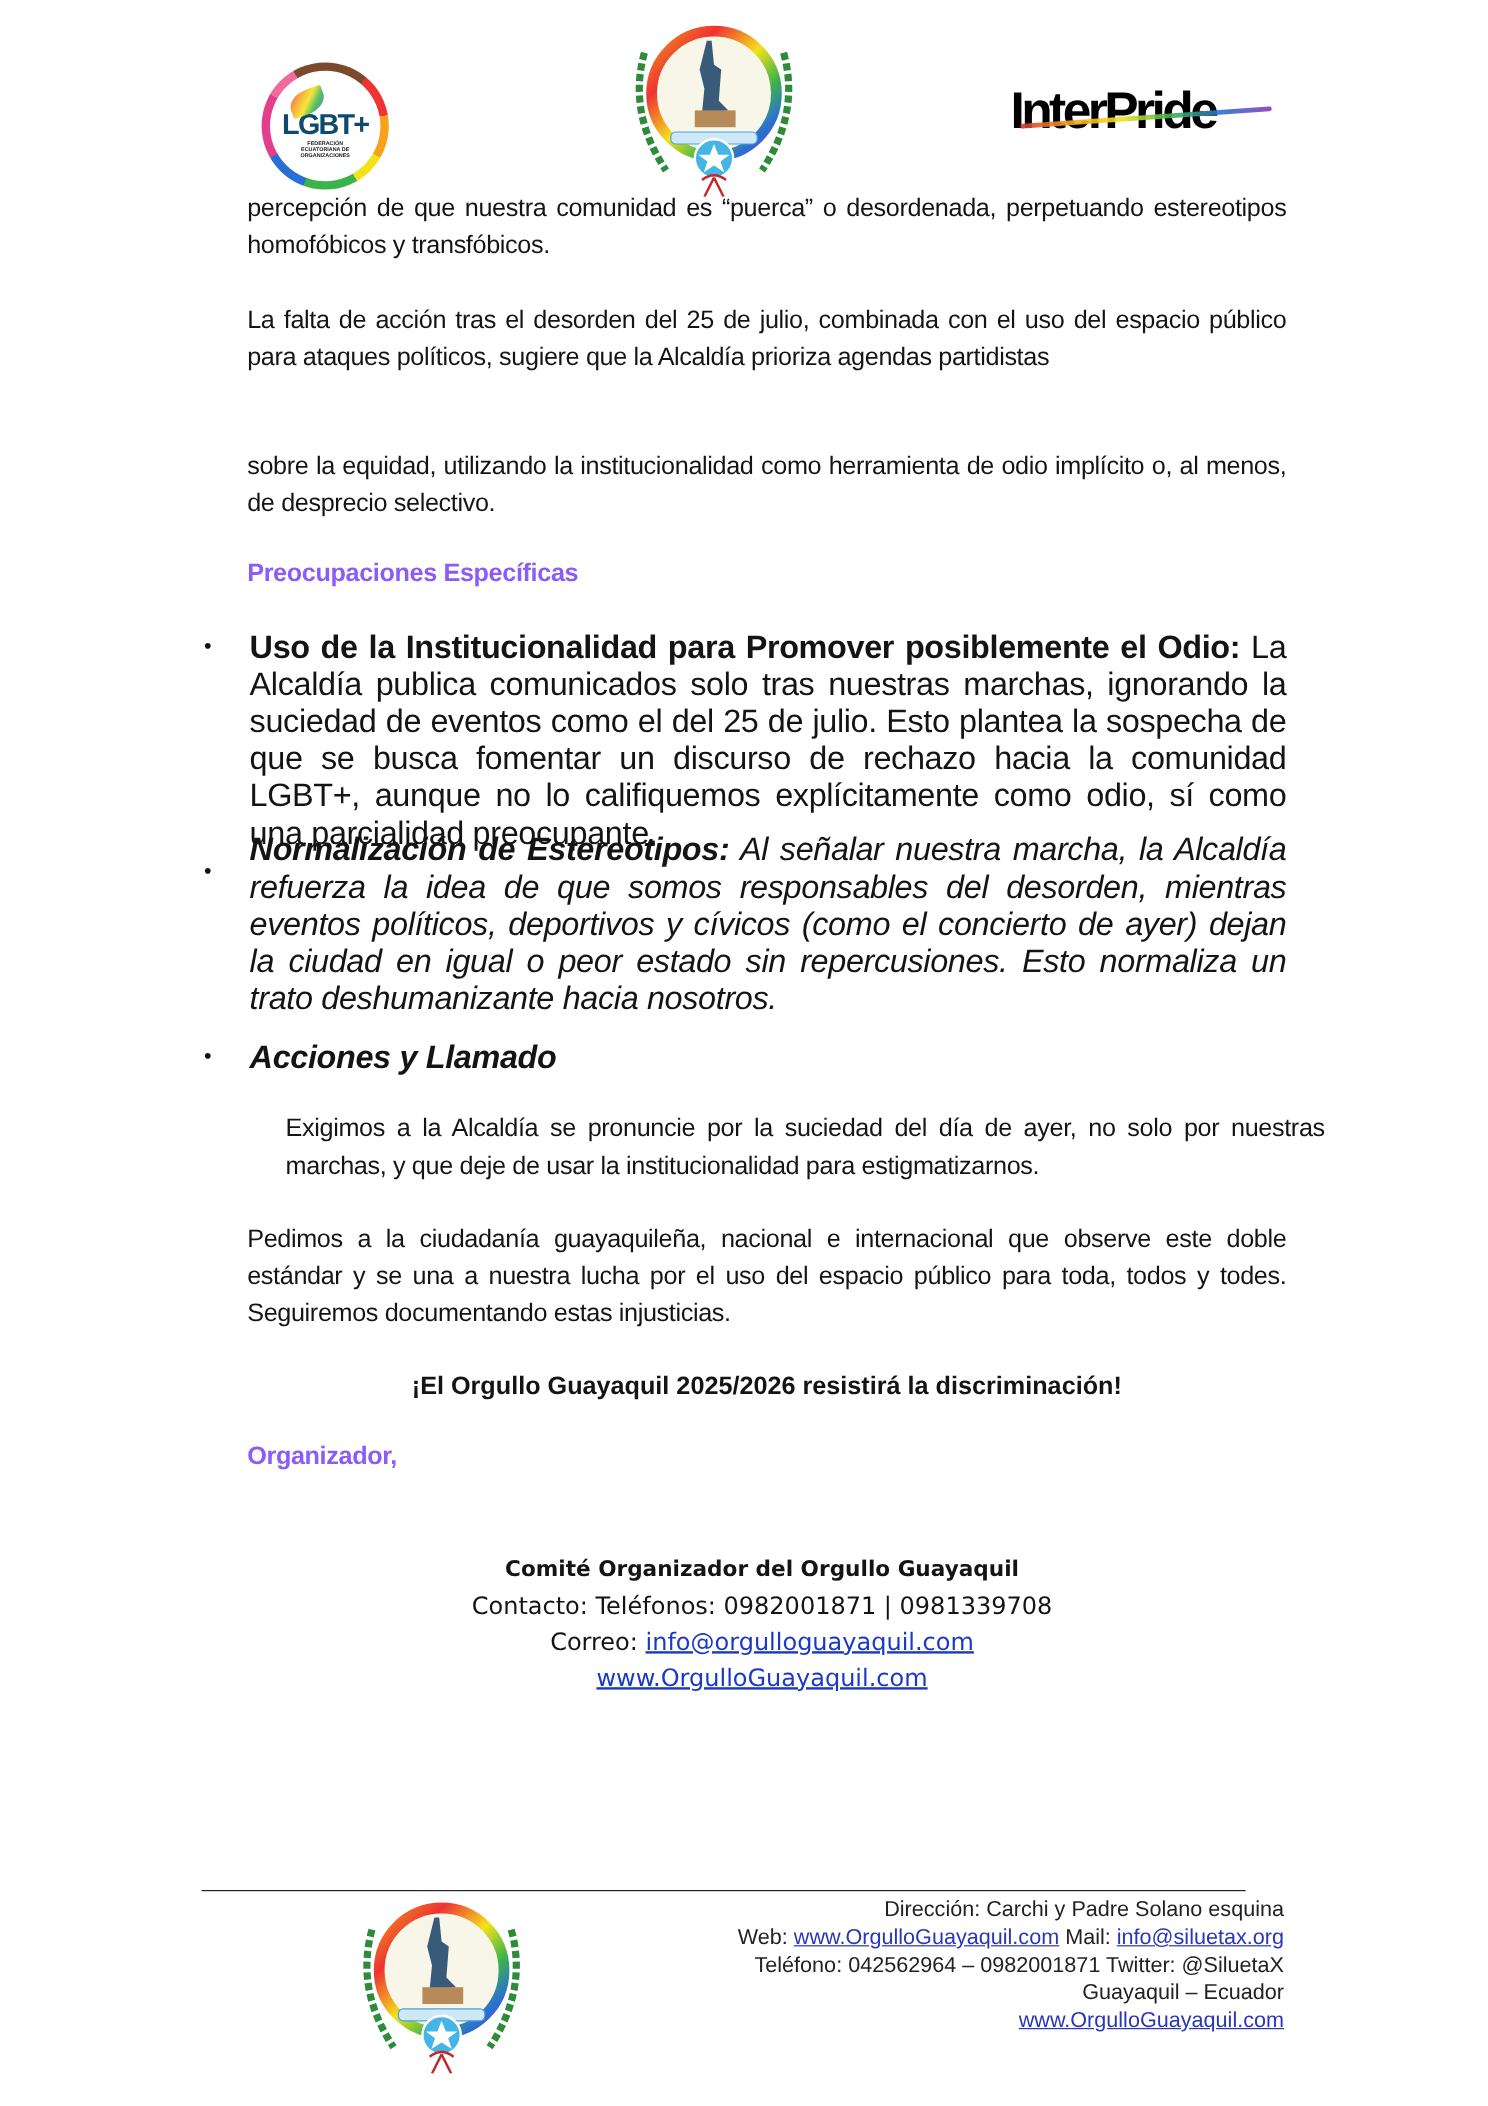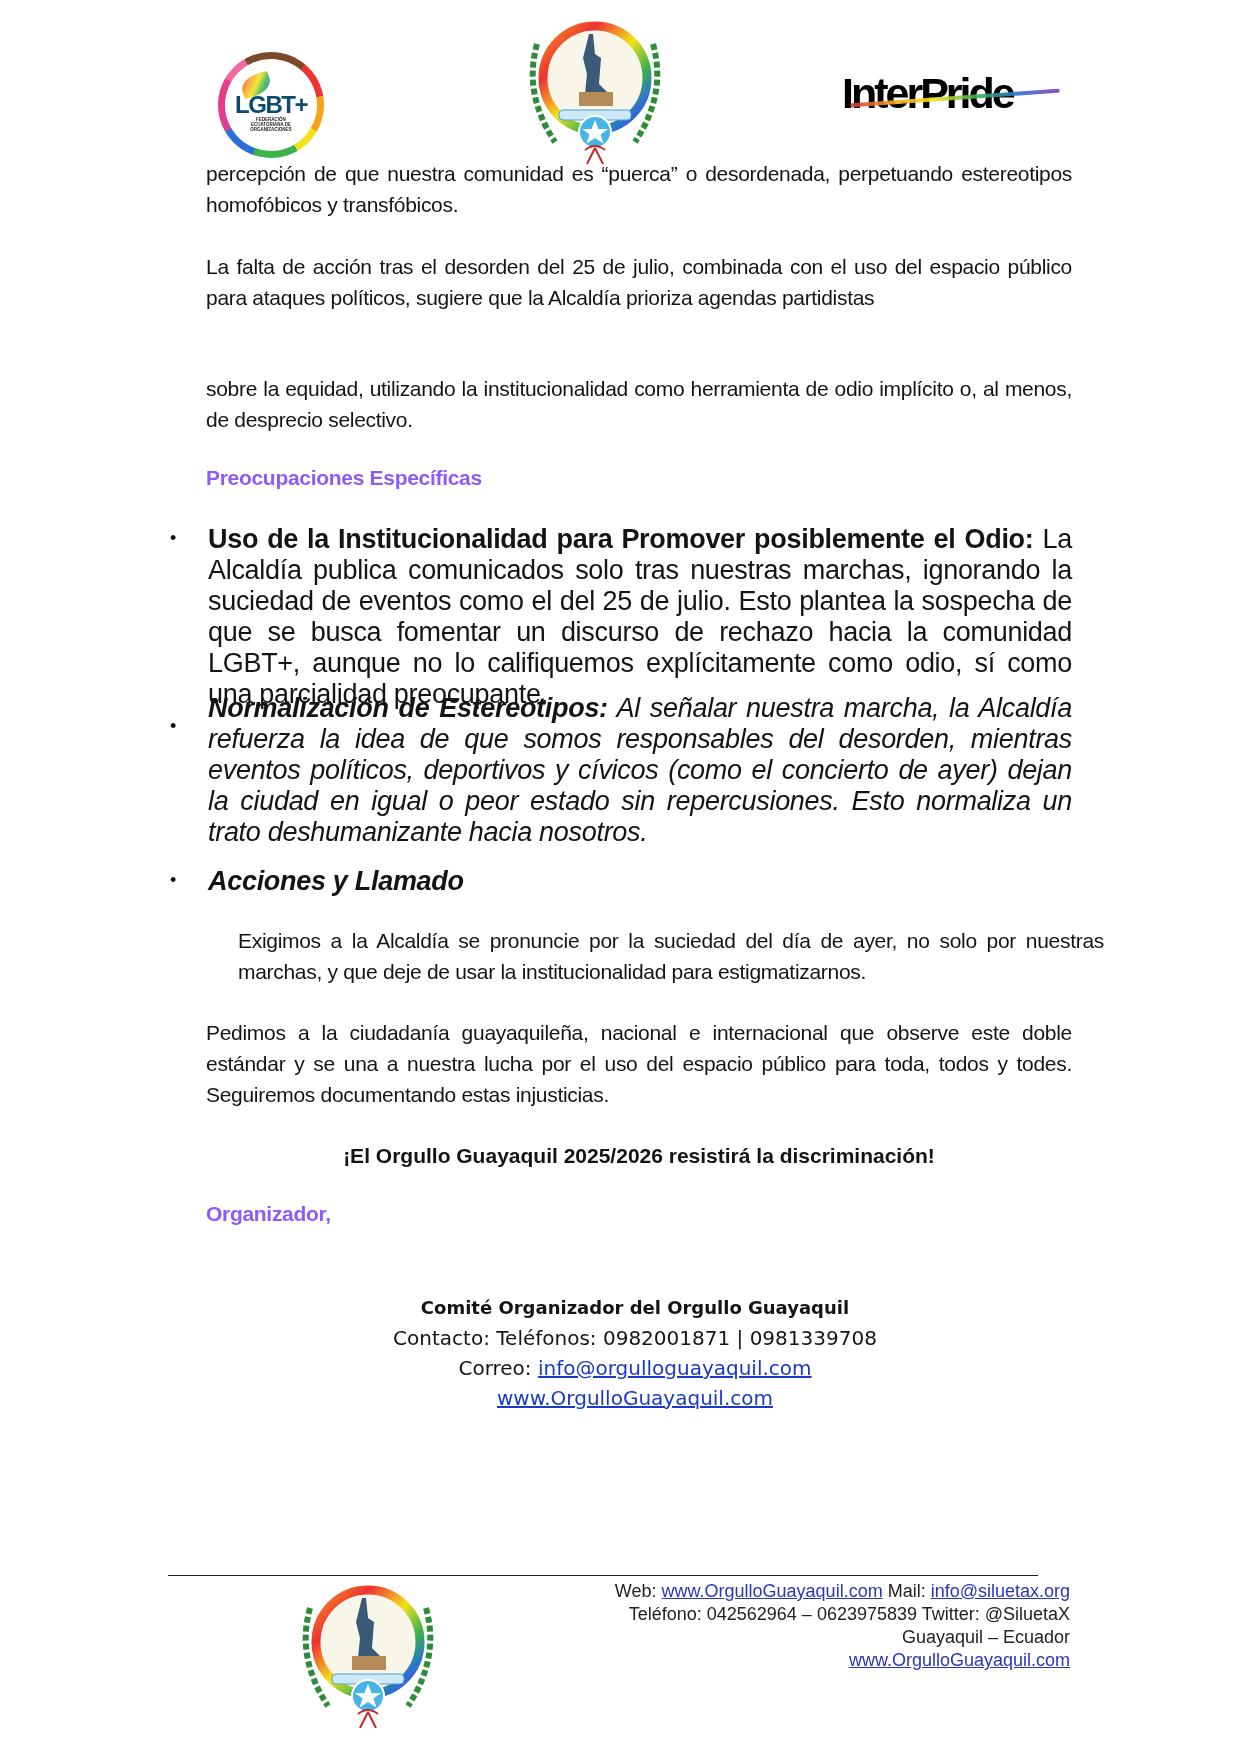--- a/index.html
+++ b/index.html
@@ -135,19 +135,20 @@
     <path d="M74 20 L78 20 L80 40 L86 44 L84 70 L92 78 L70 80 L72 60 L68 44 Z" fill="#3a5a7a"></path>
     <rect x="64" y="78" width="34" height="14" fill="#b78a5a"></rect>
     <rect x="44" y="96" width="72" height="10" rx="4" fill="#cfe8f7" stroke="#4aa3d8"></rect>
     <circle cx="80" cy="118" r="16" fill="#45b4e6" stroke="#fff" stroke-width="2"></circle>
     <polygon points="80,106 83.5,115 93,115 85.5,120.5 88.5,129.5 80,124 71.5,129.5 74.5,120.5 67,115 76.5,115" fill="#fff"></polygon>
     <path d="M70 136 Q80 128 90 136 M80 134 L72 150 M80 134 L88 150" stroke="#c62828" stroke-width="2" fill="none"></path>
   </svg>
 </div>
 
 <div class="footer-info">
+  <div>Dirección: Carchi y Padre Solano esquina</div>
   <div>
     <span>Web: </span><a>www.OrgulloGuayaquil.com</a><span> Mail: </span><a>info@siluetax.org</a>
   </div>
-  <div>Teléfono: 042562964 – 0623975839 Twitter: @SiluetaX</div>
+  <div>Teléfono: 042562964 – 0982001871 Twitter: @SiluetaX</div>
   <div>Guayaquil – Ecuador</div>
   <div><a>www.OrgulloGuayaquil.com</a></div>
 </div>
 
 </body></html>

